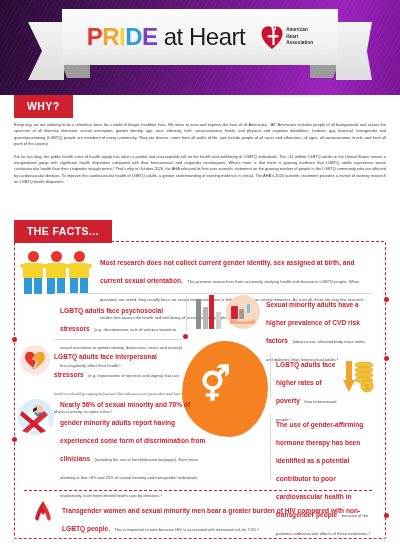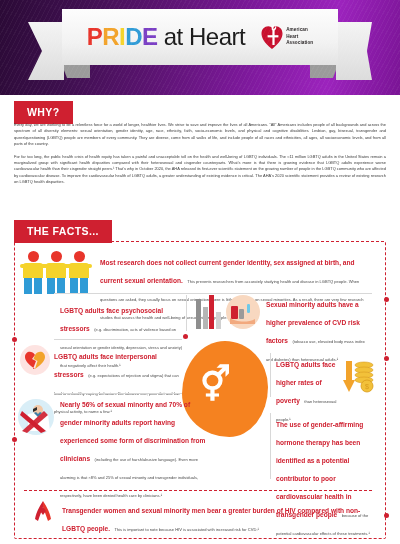--- a/index.html
+++ b/index.html
@@ -64,21 +64,21 @@
     font-size:4.6px; font-weight:bold; color:#231f20; line-height:1.45;
     letter-spacing:.1px;
   }
 
   
   .tag{
     display:inline-block; background:#cf2030; color:#fff;
     font-size:10.5px; font-weight:bold; letter-spacing:.4px;
     padding:5px 13px 6px 13px;
   }
-  .why-tag-wrap{ position:absolute; left:14px; top:101px; }
+  .why-tag-wrap{ position:absolute; left:14px; top:95px; }
   .facts-tag-wrap{ position:absolute; left:14px; top:220px; }
 
   
   .why-body{
     position:absolute; left:14px; top:122px; width:372px;
   }
   .why-body p{
     font-size:3.95px; line-height:1.62; color:#3a3a3a;
     text-align:justify; margin-bottom:6px;
   }

